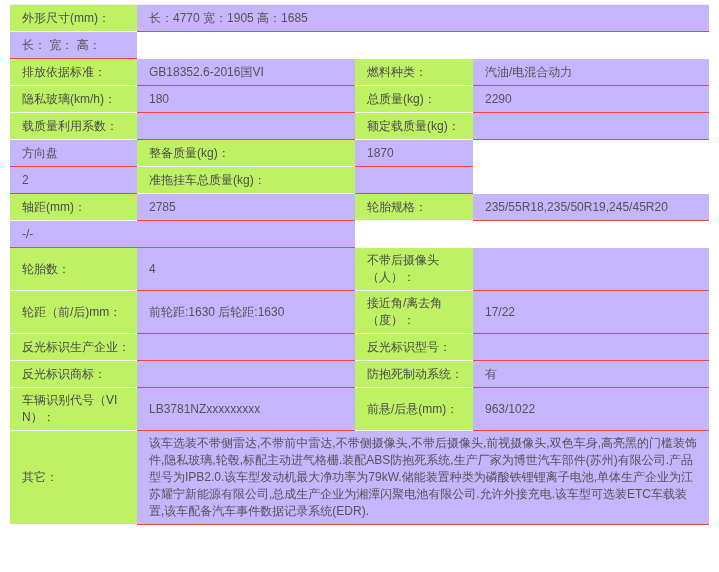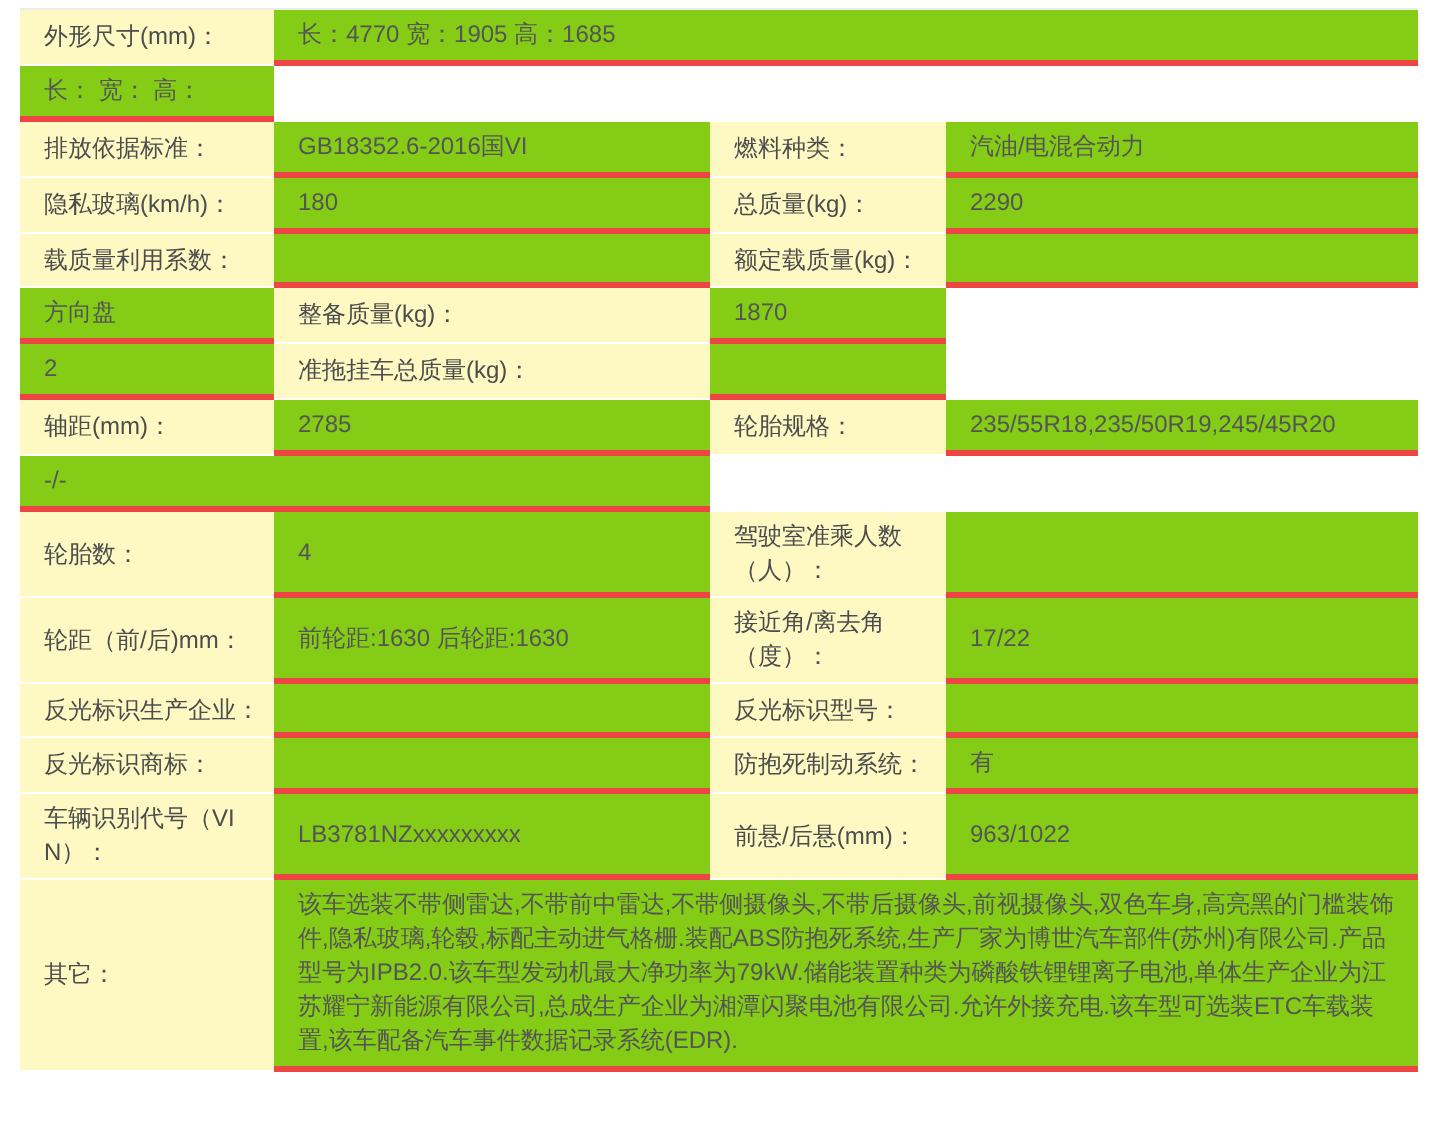--- a/index.html
+++ b/index.html
@@ -22,28 +22,28 @@
   .row.full { grid-template-columns:127px 1fr; }
   .cell {
     min-height:27px;
     display:flex;
     align-items:center;
     padding:4px 10px 4px 12px;
     line-height:17px;
     word-break:break-all;
   }
   .cell.label {
-    background:#fef9c3;
+    background:#bef264;
     border-bottom:1px solid #ffffff;
     color:#4c4c4c;
     padding-right:6px;
   }
   .cell.value {
-    background:#84cc16;
-    border-bottom:3px solid #ef4444;
+    background:#c4b5fd;
+    border-bottom:1px solid #ef4444;
     color:#555555;
   }
   .cell.para { line-height:17px; }
 </style>
 </head>
 <body>
 
 <div class="spec-wrap">
   <div class="spec-table">
 
@@ -97,21 +97,21 @@
     </div>
 
     <div class="row pair">
       <div class="cell value">-/-</div>
       <div class="cell value"></div>
     </div>
 
     <div class="row pair">
       <div class="cell label">轮胎数：</div>
       <div class="cell value">4</div>
-      <div class="cell label">驾驶室准乘人数（人）：</div>
+      <div class="cell label">不带后摄像头（人）：</div>
       <div class="cell value"></div>
     </div>
 
 
     <div class="row pair">
       <div class="cell label">轮距（前/后)mm：</div>
       <div class="cell value">前轮距:1630 后轮距:1630</div>
       <div class="cell label">接近角/离去角（度）：</div>
       <div class="cell value">17/22</div>
     </div>

